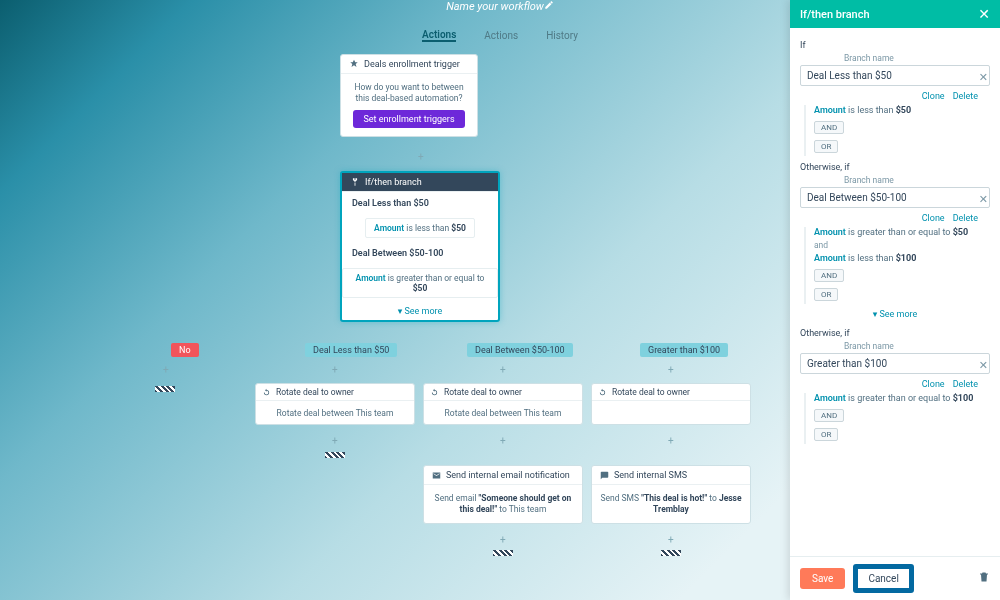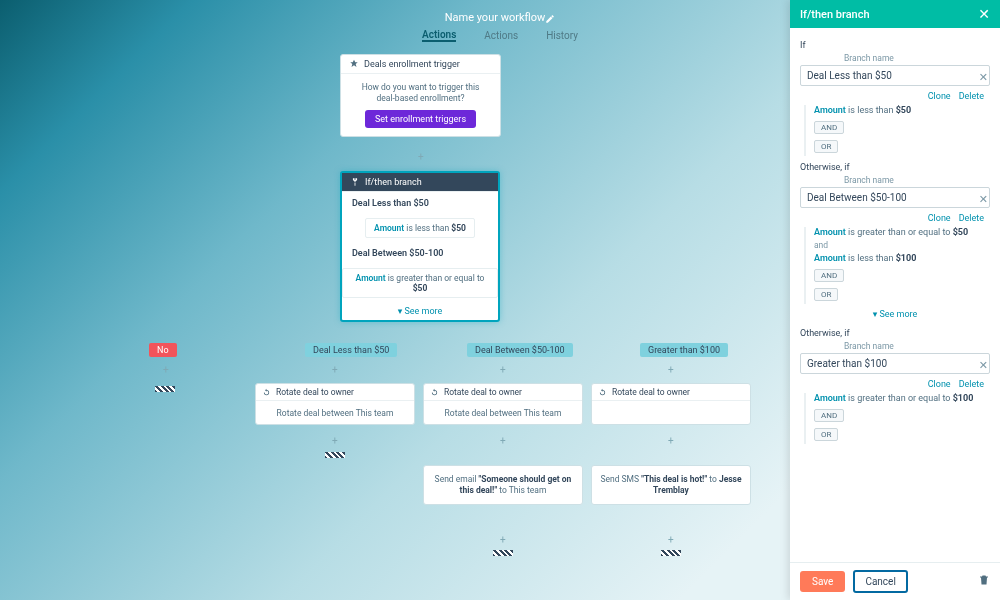--- a/index.html
+++ b/index.html
@@ -1,30 +1,30 @@
 <!DOCTYPE html>
 <html><head>
 <meta charset="utf-8">
 <style>
   * { box-sizing: border-box; margin: 0; padding: 0; font-family: -apple-system, BlinkMacSystemFont, "Segoe UI", Roboto, sans-serif; }
   body { background: linear-gradient(135deg, #0b5e6f 0%, #2a8fa8 12%, #6fb8ca 30%, #b7dde5 55%, #e6f3f6 80%); width: 1000px; height: 600px; overflow: hidden; position: relative; }
-  .header { height: 24px; display:flex; align-items:flex-end; justify-content:center; gap:0; color:#fff; font-size:11px; }
+  .header { height: 24px; display:flex; align-items:flex-start; justify-content:center; gap:0; color:#fff; font-size:11px;font-style:italic; }
   .edit-ic { width:10px; height:10px; }
   .tabs { height:22px; display:flex; align-items:center; justify-content:center; gap:28px; font-size:10px; color:#4f7a86; }
   .tab { cursor:pointer; }
   .tab.active { color:#0b5e6f; border-bottom:2px solid #0b5e6f; font-weight:600; }
   .canvas { position:absolute; top:46px; left:0; right:210px; bottom:0; }
 
   .card { background:#fff; border:1px solid #cde0e5; border-radius:3px; position:absolute; font-size:9px; color:#33475b; }
   .card-head { display:flex; align-items:center; gap:5px; padding:4px 8px; font-size:9px; color:#33475b; border-bottom:1px solid #eaf0f2; }
   .card-body { padding:8px 12px; text-align:center; color:#516f80; font-size:9px; }
   .if-card { border:2px solid #00a4bd; box-shadow:0 0 6px rgba(0,164,189,.35); }
   .if-head { background:#33475b; color:#fff; }
 
-  .trigger-card { top:8px; left:340px; width:161px; }
+  .trigger-card { top:8px; left:340px; width:138px; }
   .set-btn { display:inline-block; margin-top:6px; background:#6d28d9; color:#fff; padding:4px 10px; border-radius:3px; font-size:9px; cursor:pointer; }
 
   .if-cardpos { top:125px; left:340px; width:160px; }
   .branch-row { text-align:left; padding:6px 10px; font-size:9px; color:#33475b; font-weight:600; }
   .cond-row { margin:4px auto; padding:4px 8px; border:1px solid #e6eef0; border-radius:2px; background:#fff; font-size:8.5px; color:#516f80; display:inline-block; }
   .amt { color:#0091ae; font-weight:600;margin-top:24px; }
   .bold { color:#33475b; font-weight:700;text-align:center; }
   .see-more { text-align:center; color:#0091ae; font-size:9px; padding:4px; cursor:pointer; }
 
   .pill { position:absolute; font-size:9px; padding:2px 8px; border-radius:2px; color:#33475b; }
@@ -44,29 +44,29 @@
   
   .panel { position:absolute; top:0; right:0; width:210px; height:600px; background:#fff; box-shadow:-2px 0 8px rgba(0,0,0,.12); display:flex; flex-direction:column; }
   .panel-hd { background:#00bda5; color:#fff; height:28px; display:flex; align-items:center; justify-content:space-between; padding:0 10px; font-size:11px; font-weight:500; }
   .panel-x { cursor:pointer; font-size:14px; }
   .panel-body { flex:1; overflow-y:auto; padding:8px 10px 0 10px; font-size:10px; color:#33475b; }
   .lbl { font-size:9px; color:#33475b; margin:4px 0 3px; }
   .small-lbl { font-size:8.5px; color:#7c98a6; margin:2px 0;padding-left:44px; }
   .inp { width:100%; border:1px solid #cbd6db; border-radius:2px; padding:4px 6px; font-size:10px; color:#33475b; }
   .branch-block { position:relative; margin-bottom:6px; }
   .bx { position:absolute; right:2px; top:18px; color:#7c98a6; font-size:11px; cursor:pointer; }
-  .actions { text-align:right; font-size:9px; margin:5px 6px 4px; }
+  .actions { text-align:right; font-size:9px; margin:5px 12px 4px; }
   .link { color:#0091ae; cursor:pointer; margin-left:8px; }
   .cond-wrap { border-left:2px solid #eaf0f2; padding-left:8px; margin:2px 0 2px 4px; }
   .cond-txt { font-size:9px; color:#516f80; margin:3px 0; }
   .chip { display:inline-block; border:1px solid #cbd6db; background:#f5f8fa; border-radius:2px; font-size:8px; color:#516f80; padding:1px 6px; margin:3px 2px 3px 0; cursor:pointer; }
   .sm-see { text-align:center; color:#0091ae; font-size:9px; padding:3px; cursor:pointer; }
   .panel-ft { border-top:1px solid #e6eef0; padding:7px 10px; display:flex; align-items:center; gap:8px; }
   .btn-save { background:#ff7a59; color:#fff; border:none; padding:5px 12px; border-radius:3px; font-size:10px; cursor:pointer; }
-  .btn-cancel { background:#fff; border:2px solid #0369a1; color:#33475b; padding:4px 10px; border-radius:3px; font-size:10px; cursor:pointer; }
+  .btn-cancel { background:#fff; border:5px solid #0369a1; color:#33475b; padding:4px 10px; border-radius:3px; font-size:10px; cursor:pointer; }
   .trash { margin-left:auto; color:#516f80; cursor:pointer; font-size:12px; }
   .tiny-and { font-size:8.5px; color:#7c98a6; margin:3px 0; }
 </style>
 </head>
 <body>
 
 <div class="header">
   <span>Name your workflow</span>
   <svg class="edit-ic" viewBox="0 0 24 24" fill="#fff">
       <path d="M3 17.25V21h3.75l11-11-3.75-3.75-11 11zM20.7 7.04a1 1 0 000-1.41l-2.34-2.34a1 1 0 00-1.41 0l-1.83 1.83 3.75 3.75 1.83-1.83z"></path>
@@ -81,41 +81,41 @@
 <div class="canvas">
 
   <div class="card trigger-card">
     <div class="card-head">
       <svg width="10" height="10" viewBox="0 0 24 24" fill="#516f80">
           <path d="M12 2l3 6h6l-5 4 2 7-6-4-6 4 2-7-5-4h6z"></path>
         </svg>
       <span>Deals enrollment trigger</span>
     </div>
     <div class="card-body">
-      <div style="font-size:8.5px;line-height:1.3">How do you want to trigger this deal-based enrollment?</div>
+      <div style="font-size:8.5px;line-height:1.3">How do you want to between this deal-based automation?</div>
       <div class="set-btn">Set enrollment triggers</div>
     </div>
   </div>
   <div class="plus" style="top:105px;left:418px">+</div>
 
   <div class="card if-card if-cardpos">
     <div class="card-head if-head">
       <svg width="10" height="10" viewBox="0 0 24 24" fill="#fff">
           <path d="M7 3v4l5 5 5-5V3h-4v4l-1 1-1-1V3H7zm4 10v8h2v-8h-2z"></path>
         </svg>
       <span>If/then branch</span>
     </div>
     <div class="branch-row">Deal Less than $50</div>
     <div style="text-align:center"><span class="cond-row"><span class="amt">Amount</span> <span>is less than</span> <span class="bold">$50</span></span></div>
     <div class="branch-row">Deal Between $50-100</div>
     <div style="text-align:center"><span class="cond-row"><span class="amt">Amount</span> <span>is greater than or equal to</span> <span class="bold">$50</span></span></div>
     <div class="see-more">▾ <span>See more</span></div>
   </div>
 
-  <div class="pill pill-red" style="top:297px;left:149px">No</div>
+  <div class="pill pill-red" style="top:297px;left:171px">No</div>
   <div class="pill pill-teal" style="top:297px;left:305px">Deal Less than $50</div>
   <div class="pill pill-teal" style="top:297px;left:467px">Deal Between $50-100</div>
   <div class="pill pill-teal" style="top:297px;left:640px">Greater than $100</div>
 
   <div class="plus" style="top:318px;left:163px">+</div>
   <div class="plus" style="top:318px;left:332px">+</div>
   <div class="plus" style="top:318px;left:500px">+</div>
   <div class="plus" style="top:318px;left:668px">+</div>
   <div class="end" style="top:340px;left:155px"></div>
 
@@ -145,23 +145,35 @@
         <span>Rotate deal to owner</span>
       </div>
   </div>
 
   <div class="plus" style="top:389px;left:332px">+</div>
   <div class="plus" style="top:389px;left:500px">+</div>
   <div class="plus" style="top:389px;left:668px">+</div>
   <div class="end" style="top:406px;left:325px"></div>
 
   <div class="card email-card" style="top:419px;left:423px">
+    <div class="card-head">
+        <svg width="9" height="9" viewBox="0 0 24 24" fill="#516f80">
+          <path d="M2 4h20v16H2V4zm10 7L4 6v2l8 5 8-5V6l-8 5z"></path>
+        </svg>
+        <span>Send internal email notification</span>
+      </div>
     <div class="card-body"><span>Send email </span><span class="bold">"Someone should get on this deal!"</span><span> to This team</span></div>
   </div>
   <div class="card email-card" style="top:419px;left:591px">
+    <div class="card-head">
+        <svg width="9" height="9" viewBox="0 0 24 24" fill="#516f80">
+          <path d="M20 2H4a2 2 0 00-2 2v18l4-4h14a2 2 0 002-2V4a2 2 0 00-2-2z"></path>
+        </svg>
+        <span>Send internal SMS</span>
+      </div>
     <div class="card-body"><span>Send SMS </span><span class="bold">"This deal is hot!"</span><span> to </span><span class="bold">Jesse Tremblay</span></div>
   </div>
 
   <div class="plus" style="top:488px;left:500px">+</div>
   <div class="plus" style="top:488px;left:668px">+</div>
   <div class="end" style="top:504px;left:493px"></div>
   <div class="end" style="top:504px;left:661px"></div>
 </div>
 
 <div class="panel">

